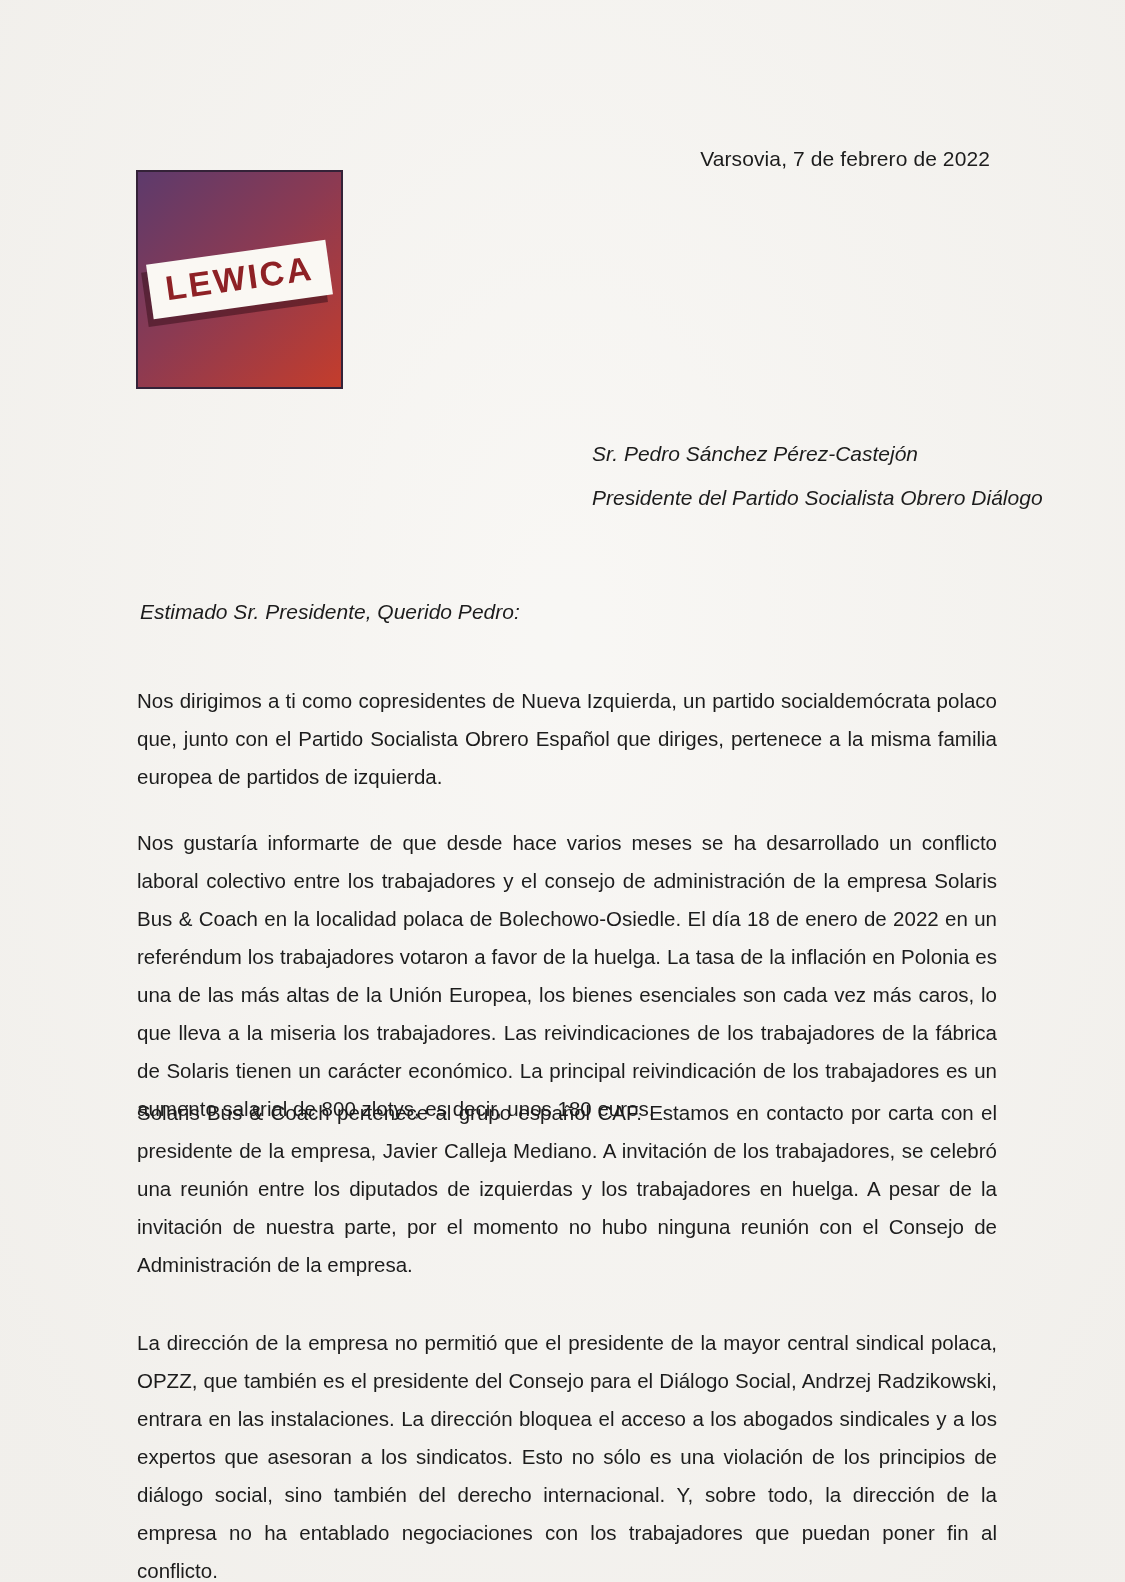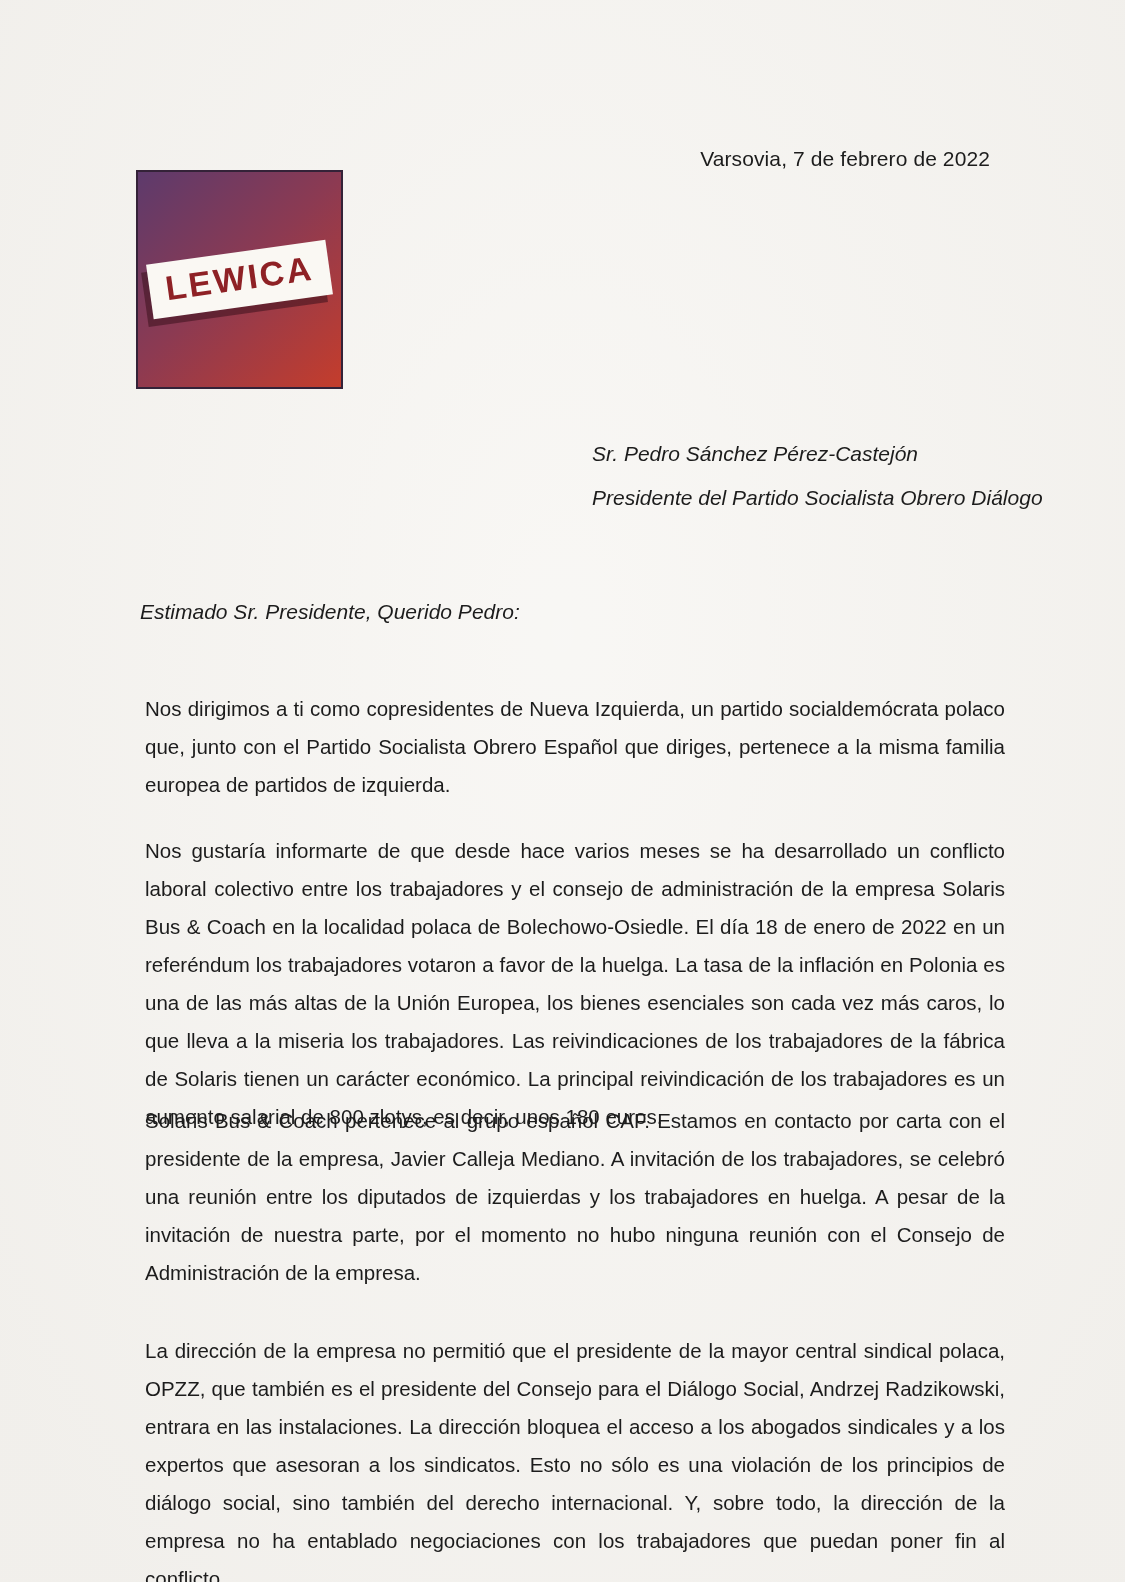--- a/index.html
+++ b/index.html
@@ -68,21 +68,21 @@
     position: absolute;
     left: 140px;
     top: 600px;
     font-size: 21px;
     font-style: italic;
   }
   .para {
     position: absolute;
     left: 133px;
     width: 860px;
-    margin: 12px;
+    margin: 4px;
     font-size: 20.5px;
     line-height: 38px;
     text-align: justify;
   }
   .p1 { top: 678px; }
   .p2 { top: 820px; }
   .p3 { top: 1090px; }
   .p4 { top: 1320px; }
 </style>
 </head>

